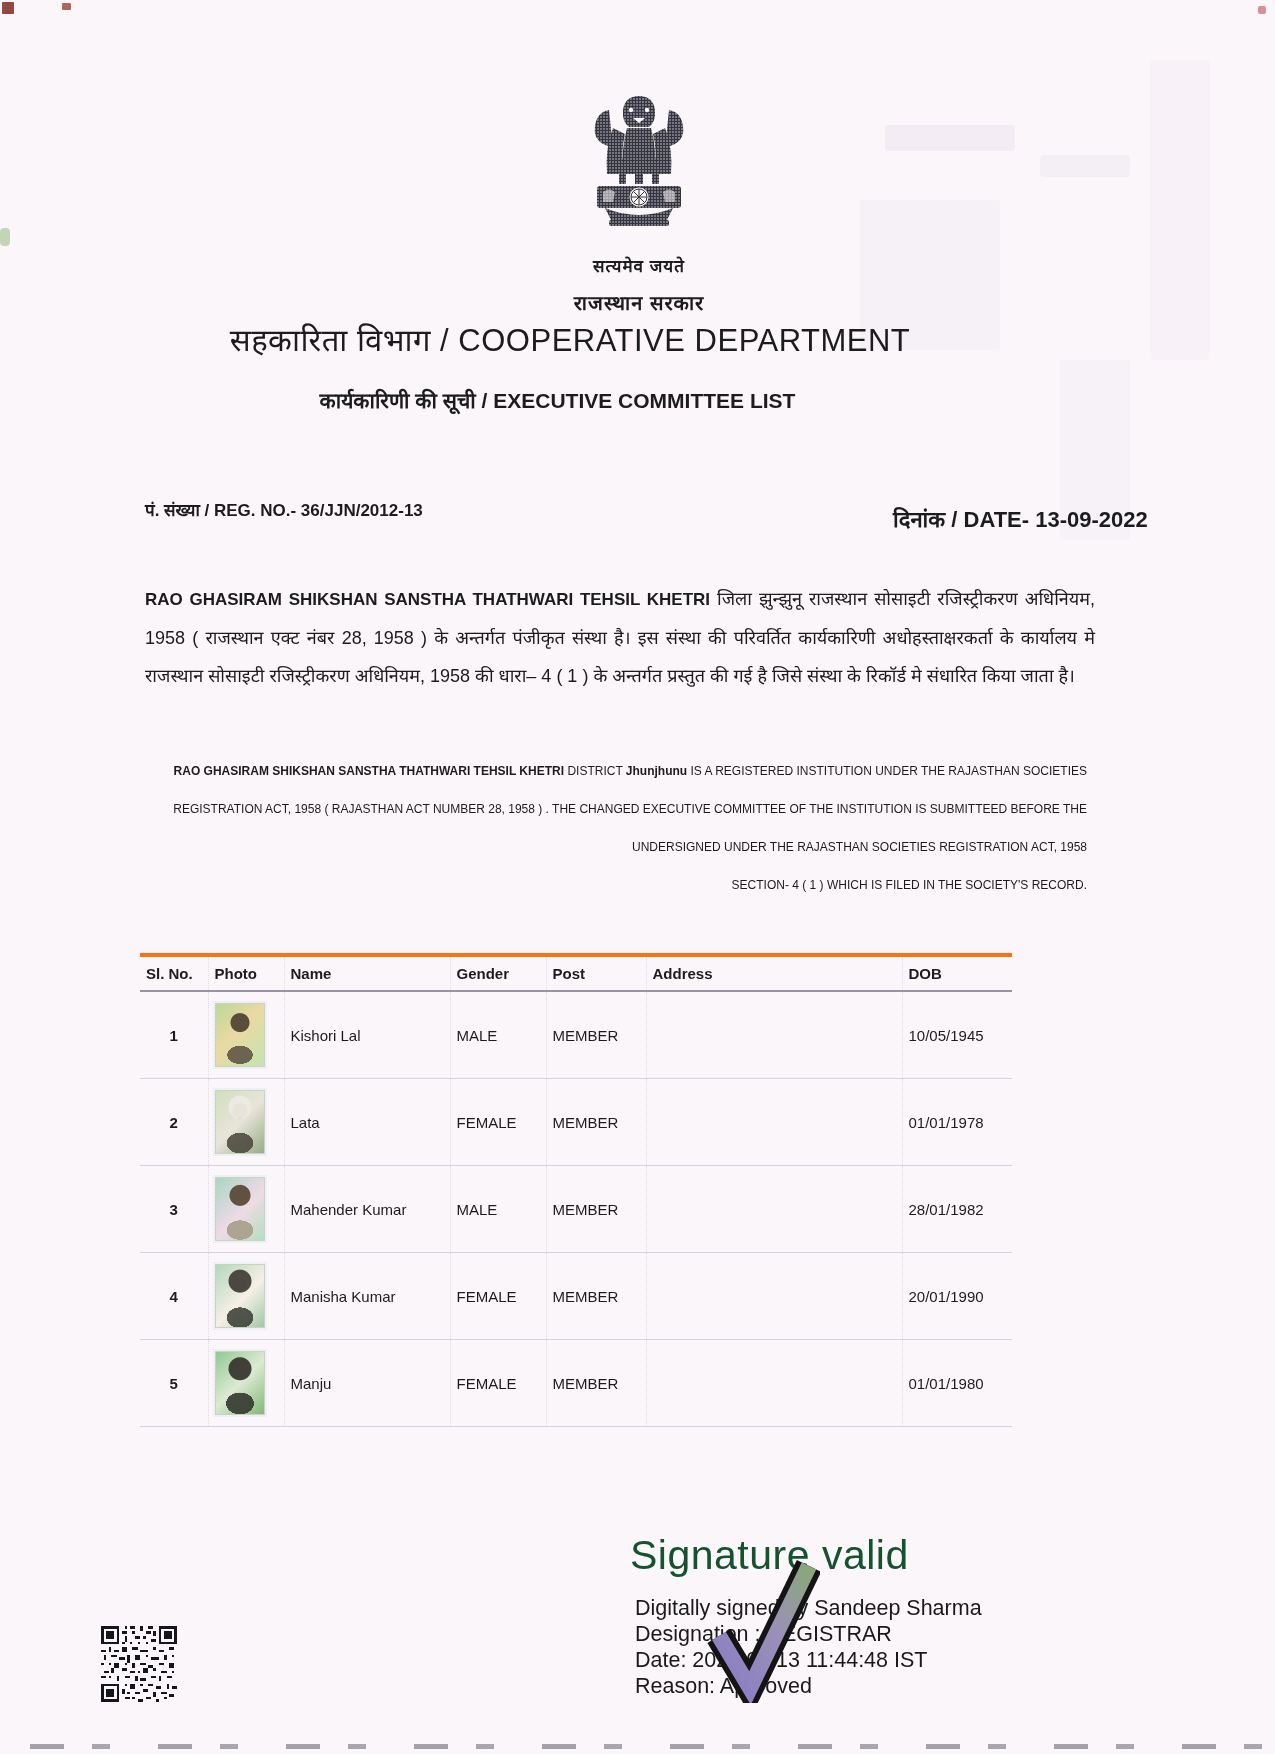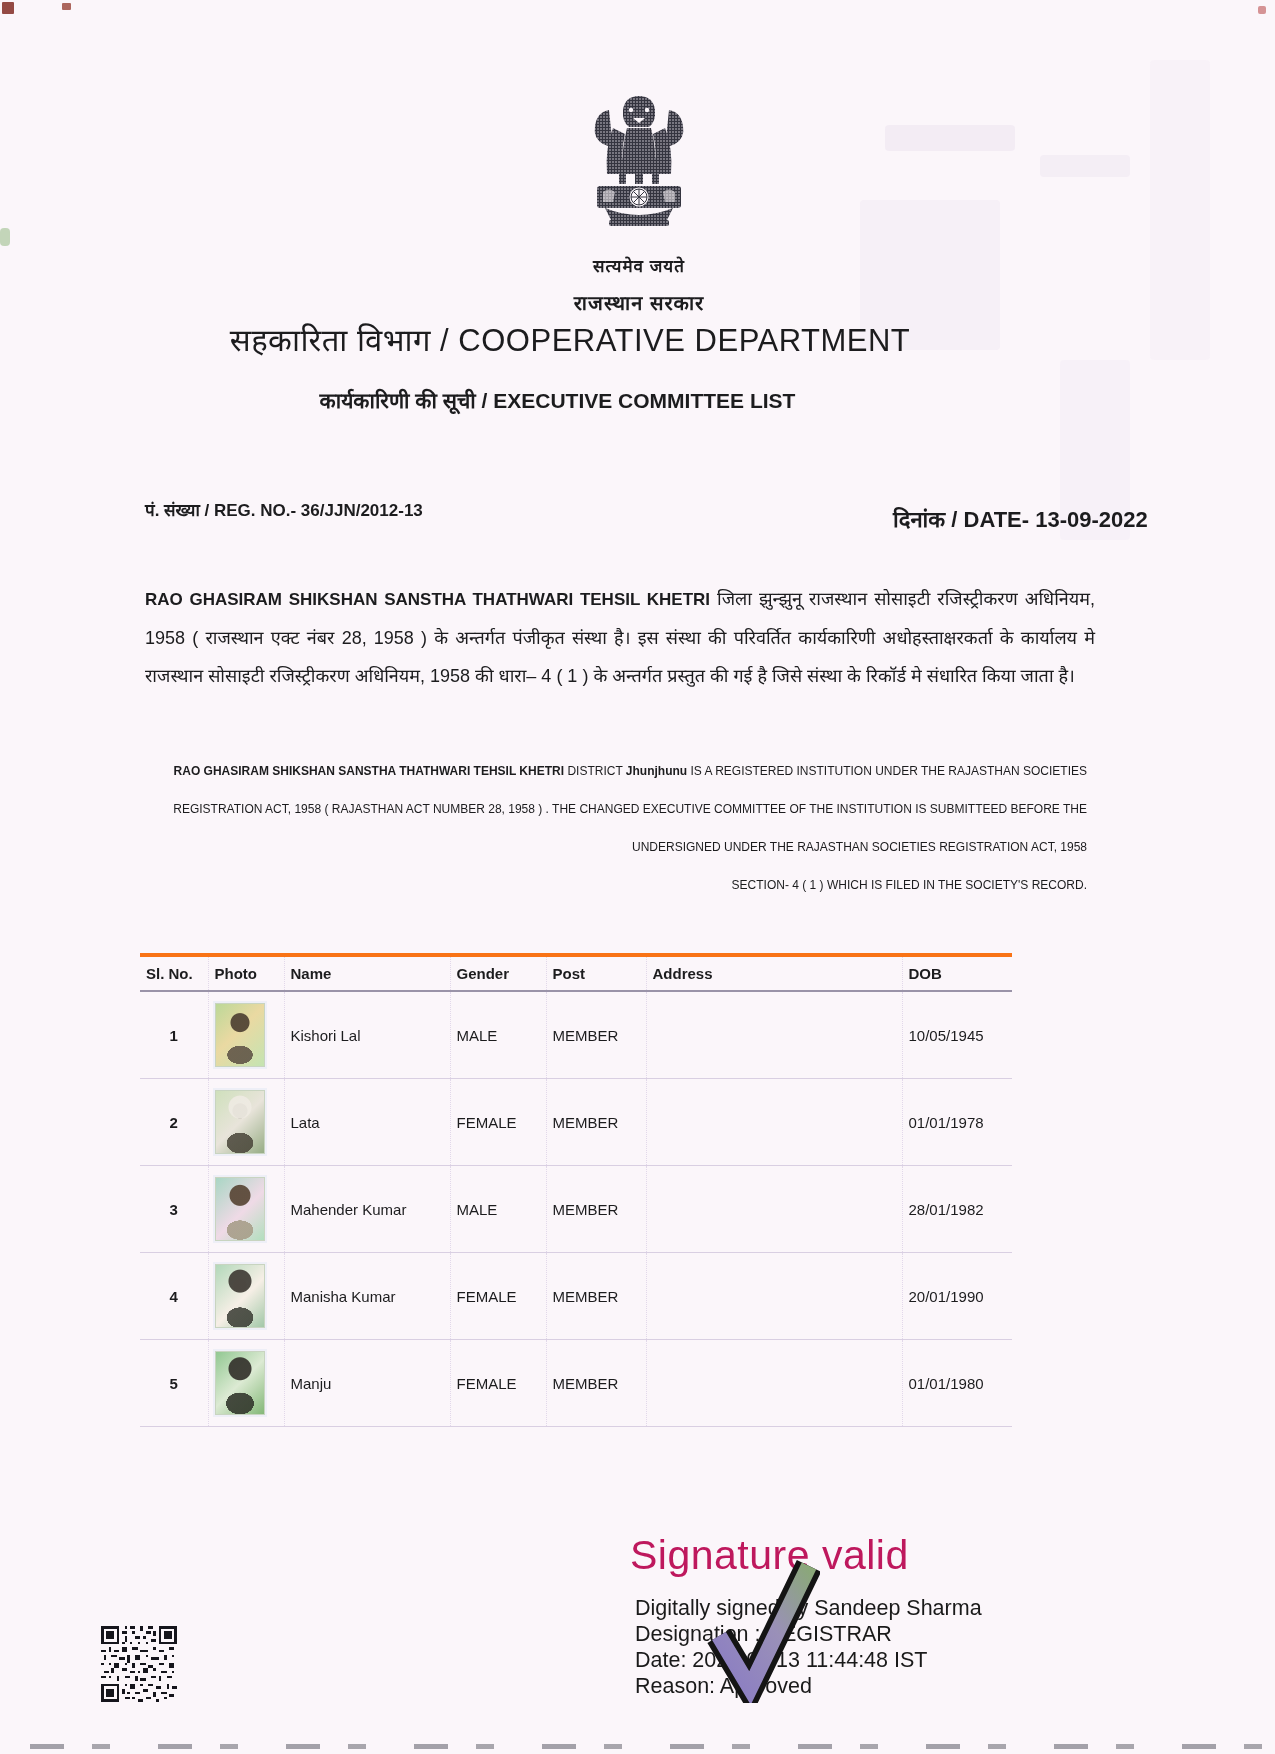--- a/index.html
+++ b/index.html
@@ -104,21 +104,21 @@
       radial-gradient(ellipse 22px 17px at 50% 85%,rgba(56,58,50,.85) 0 60%,rgba(56,58,50,0) 61%),
       linear-gradient(135deg,#b2d8ba 0%,#f6efe6 55%,#a2c8a8 100%);}
   .p5{background:
       radial-gradient(circle at 50% 27%,rgba(52,50,44,.92) 0 11px,rgba(52,50,44,0) 12px),
       radial-gradient(ellipse 23px 18px at 50% 83%,rgba(48,52,42,.88) 0 60%,rgba(48,52,42,0) 61%),
       linear-gradient(135deg,#92c892 0%,#dcead3 50%,#84b878 100%);}
 
   
   .sig-valid{
     position:absolute;left:630px;top:1532px;
-    font-size:41px;color:#be185d;letter-spacing:.5px;
+    font-size:41px;color:#14532d;letter-spacing:.5px;
   }
   .sig-details{
     position:absolute;left:635px;top:1595px;
     font-size:21.5px;line-height:26px;color:#1a1a1a;
   }
   .checkmark{position:absolute;left:705px;top:1548px;pointer-events:none;}
   .qr{position:absolute;left:100px;top:1626px;}
 </style>
 </head>
 <body>

